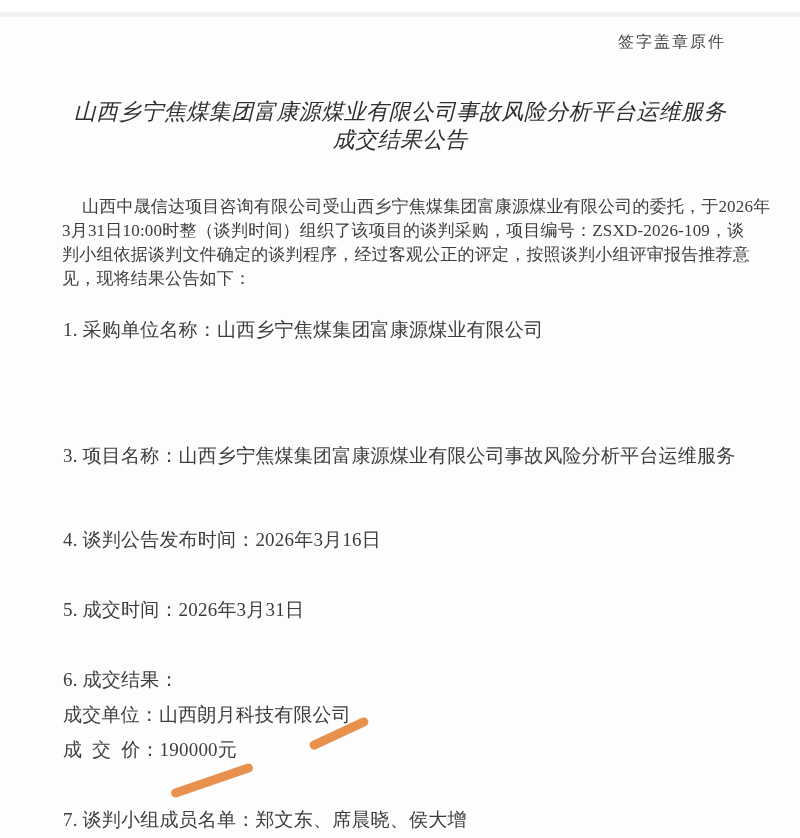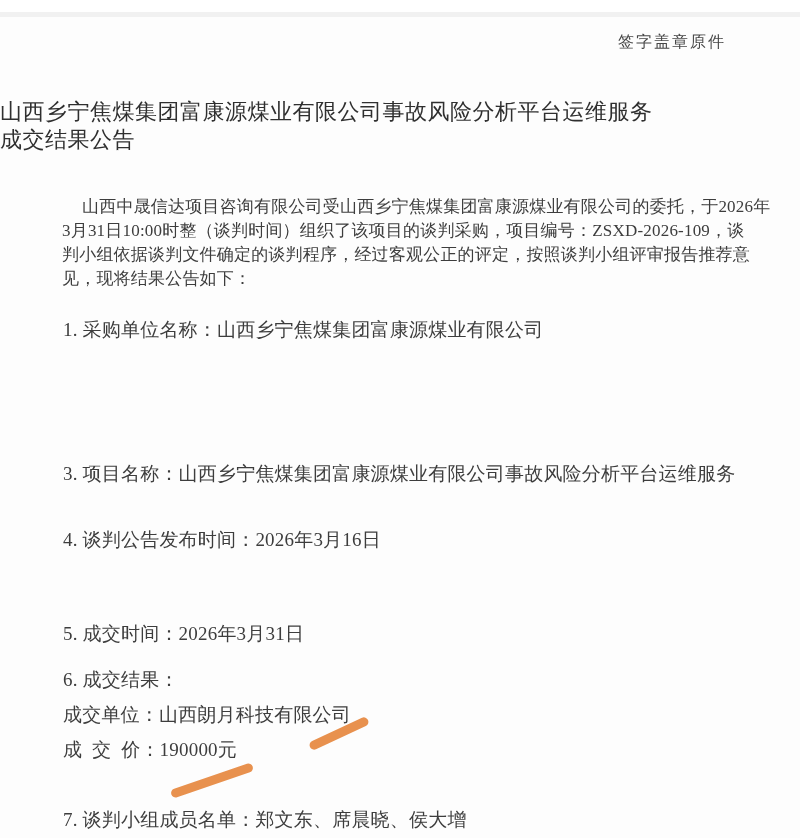--- a/index.html
+++ b/index.html
@@ -30,24 +30,26 @@
     font-size: 16px;
     line-height: 22px;
     letter-spacing: 2px;
     color: #474747;
   }
   .title {
     position: absolute;
     top: 86px;
     left: 0;
     right: 0;
+    text-align: center;
     font-size: 22px;
     line-height: 28px;
     letter-spacing: 0.5px;
     color: var(--title, #2f2f2f);
+    font-style: italic;
   }
   .intro {
     position: absolute;
     top: 183px;
     left: 62px;
     width: 690px;
     font-size: 17px;
     line-height: 24px;
     letter-spacing: 0.2px;
   }
@@ -56,23 +58,23 @@
   .doc-item {
     position: absolute;
     left: 63px;
     font-size: 19px;
     line-height: 24px;
     letter-spacing: 0.2px;
     white-space: pre;
   }
   .i1 { top: 306px; }
   .i2 { top: 376px; }
-  .i3 { top: 450px; }
+  .i3 { top: 432px; }
   .i4 { top: 516px; }
-  .i5 { top: 610px; }
+  .i5 { top: 586px; }
   .i6 { top: 656px; }
   .i7 { top: 691px; }
   .i8 { top: 726px; }
   .i9 { top: 796px; text-align: right; }
   .stroke {
     position: absolute;
     height: 9px;
     border-radius: 6px;
     background: var(--highlight, #e8914e);
   }

